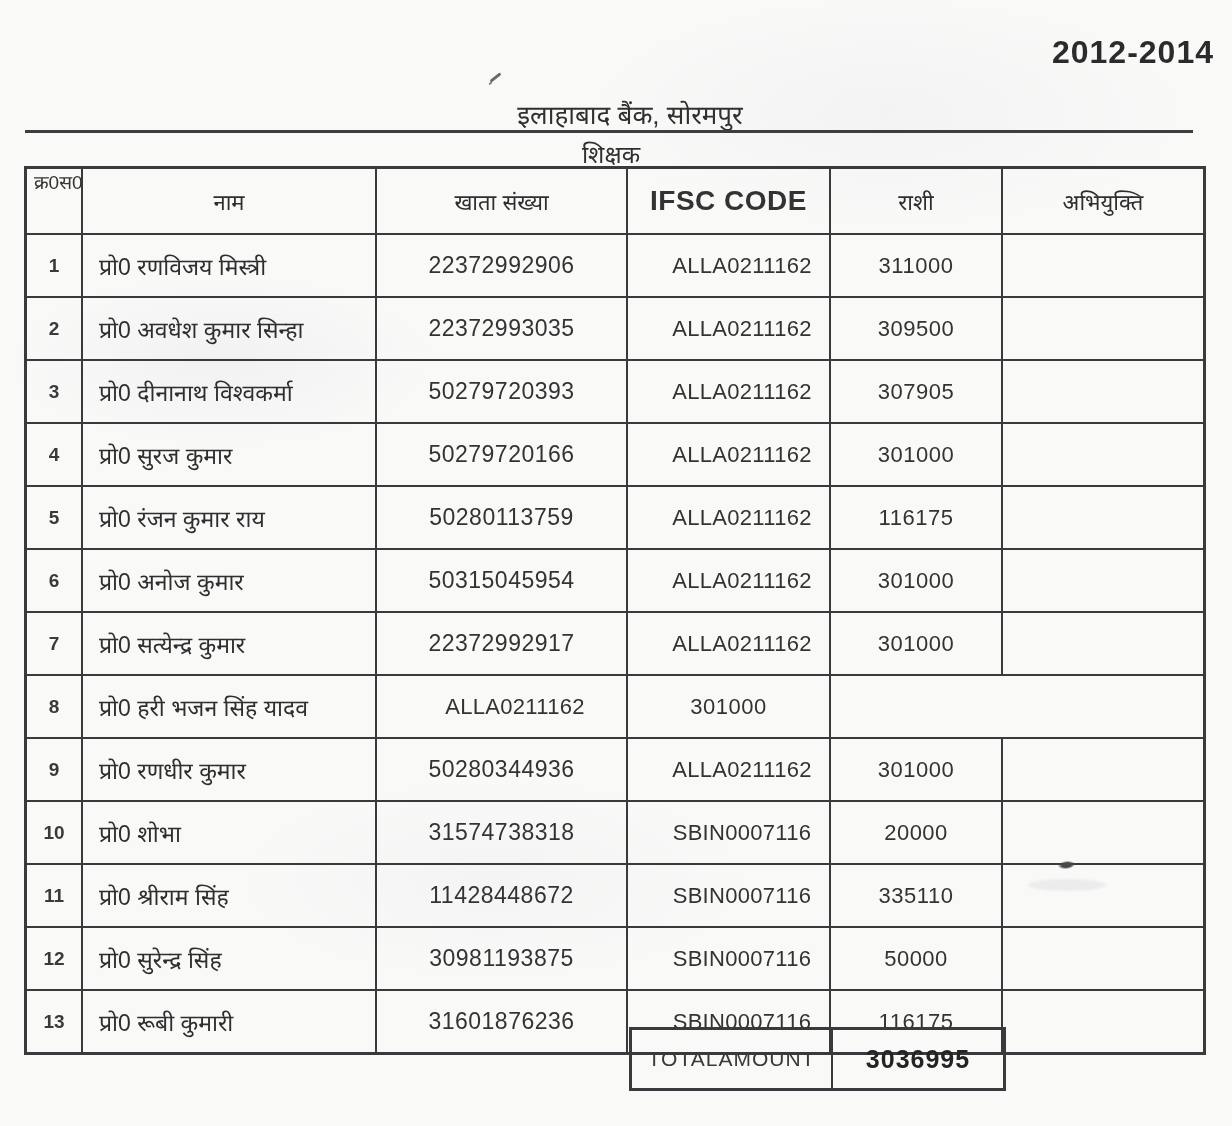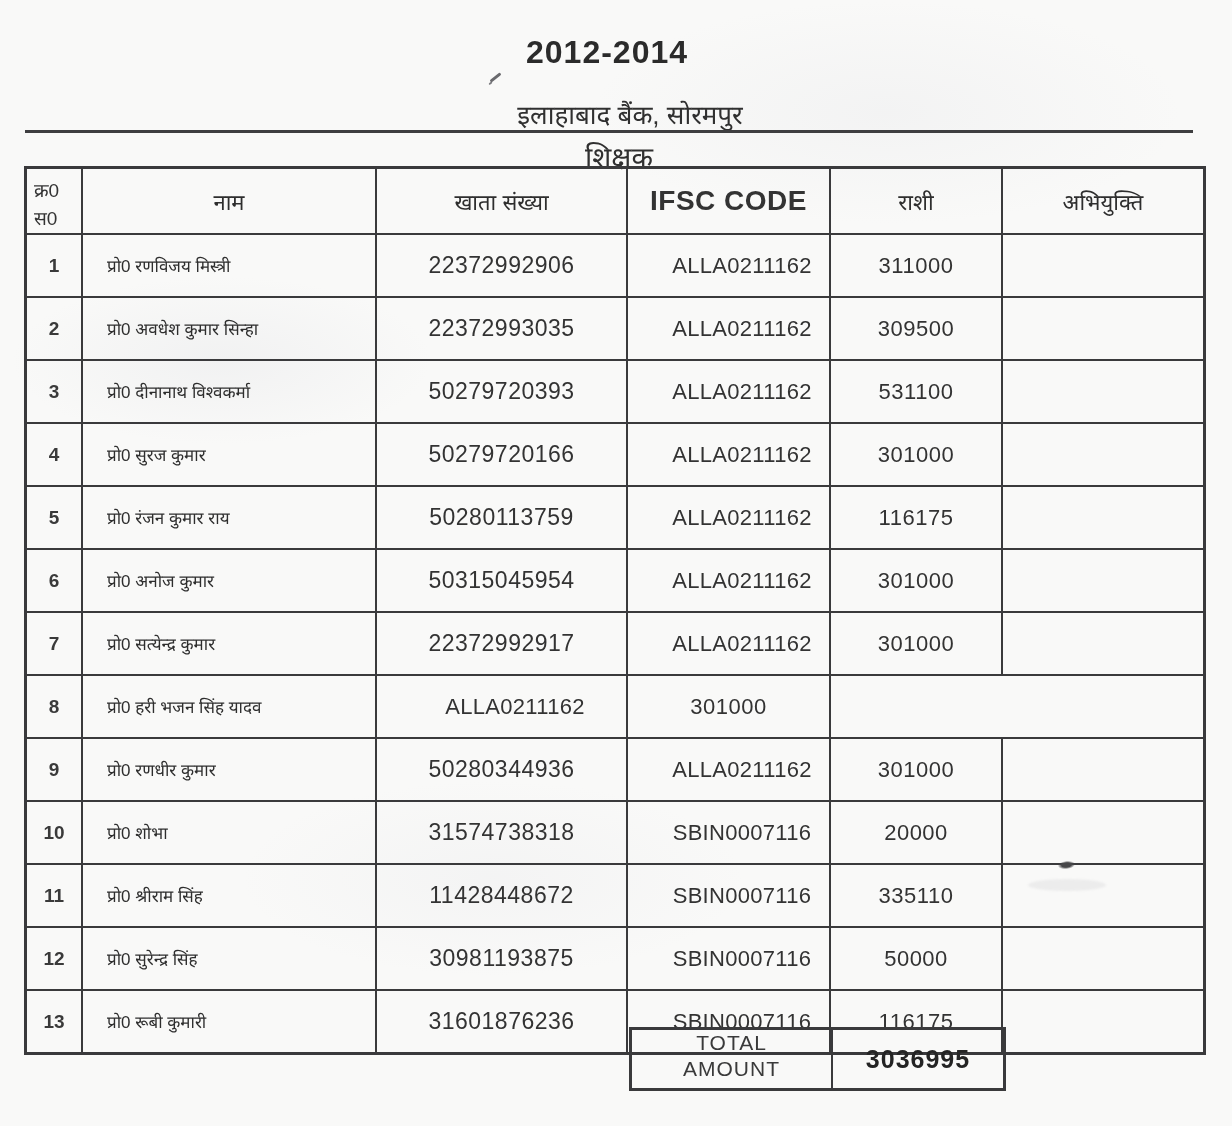--- a/index.html
+++ b/index.html
@@ -11,69 +11,69 @@
   }
   .paper{
     position:absolute;inset:0;
     background:
       radial-gradient(ellipse 300px 120px at 18% 32%, rgba(205,207,214,0.18), transparent 70%),
       radial-gradient(ellipse 420px 160px at 72% 10%, rgba(205,207,214,0.14), transparent 70%),
       radial-gradient(ellipse 360px 140px at 40% 78%, rgba(205,207,214,0.12), transparent 70%),
       #f9f9f8;
   }
   .title{
-    position:absolute;top:34px;left:0;width:1214px;text-align:center;
+    position:absolute;top:34px;left:0;width:1214px;text-align:right;
     font-size:32px;font-weight:bold;letter-spacing:1px;color:#2b2b2b;
   }
   .bank-line{
     position:absolute;top:96px;left:0;width:1260px;text-align:center;
     font-size:26px;color:#303030;
   }
   .rule{
     position:absolute;top:130px;left:25px;width:1168px;height:3px;background:#3e3e40;
   }
   .section-label{
-    position:absolute;top:137px;left:12px;width:1214px;text-align:center;
-    font-size:28px;color:#303030;
+    position:absolute;top:137px;left:4px;width:1214px;text-align:center;
+    font-size:24px;color:#303030;
   }
   .tbl{
     position:absolute;left:24px;top:166px;width:1176px;
     border:3px solid #3a3a3c;background:transparent;
   }
   .trow{
     display:grid;
     grid-template-columns:56px 294px 251px 203px 172px 1fr;
     border-bottom:2px solid #3a3a3c;
   }
   .trow:last-child{border-bottom:none;}
   .trow.hdr{height:64px;}
   .trow.body-row{height:61px;}
   .cell{
     display:flex;align-items:center;justify-content:center;
     border-right:2px solid #3a3a3c;
     font-size:22px;color:#2e2e2e;overflow:hidden;
   }
   .cell:last-child{border-right:none;}
   .cell.sno-hdr{
-    flex-direction:column;align-items:flex-start;justify-content:flex-end;
+    flex-direction:row;align-items:flex-start;justify-content:space-between;
     padding-left:7px;font-size:19px;line-height:28px;color:#333;
   }
   .cell.ifsc-hdr{font-weight:bold;letter-spacing:0.5px;font-size:28px;color:#333;}
   .cell.sno{font-weight:bold;font-size:19px;color:#3a3a3a;}
-  .cell.name{justify-content:flex-start;padding-left:24px;font-size:17px;}
+  .cell.name{justify-content:flex-start;padding-left:16px;font-size:23px;}
   .cell.account{font-size:23px;letter-spacing:0.5px;color:#333;}
   .cell.ifsc{font-size:22px;letter-spacing:0.3px;color:#333;padding-left:27px;}
   .cell.amount{font-size:22px;letter-spacing:0.5px;color:#333;}
   .total-box{
     position:absolute;left:629px;top:1027px;
     display:grid;grid-template-columns:201px 170px;height:58px;
     border:3px solid #3a3a3c;
   }
   .total-label{
-    display:flex;flex-direction:column;align-items:center;
+    display:flex;flex-direction:row;align-items:center;justify-content:center;
     border-right:2px solid #3a3a3c;
     font-size:21px;letter-spacing:1px;color:#3a3a3a;line-height:26px;
   }
   .total-value{
     display:flex;align-items:center;justify-content:center;
     font-size:25px;font-weight:bold;letter-spacing:1px;color:#242424;
   }
   .pen-mark{
     position:absolute;left:489px;top:76px;width:13px;height:3px;
     background:#6a6a6e;transform:rotate(-38deg);border-radius:2px;
@@ -132,21 +132,21 @@
     <div class="cell ifsc">ALLA0211162</div>
     <div class="cell amount">309500</div>
     <div class="cell remarks"></div>
   </div>
 
   <div class="trow body-row">
     <div class="cell sno">3</div>
     <div class="cell name">प्रो0 दीनानाथ विश्वकर्मा</div>
     <div class="cell account">50279720393</div>
     <div class="cell ifsc">ALLA0211162</div>
-    <div class="cell amount">531100</div>
+    <div class="cell amount">307905</div>
     <div class="cell remarks"></div>
   </div>
 
   <div class="trow body-row">
     <div class="cell sno">4</div>
     <div class="cell name">प्रो0 सुरज कुमार</div>
     <div class="cell account">50279720166</div>
     <div class="cell ifsc">ALLA0211162</div>
     <div class="cell amount">301000</div>
     <div class="cell remarks"></div>

